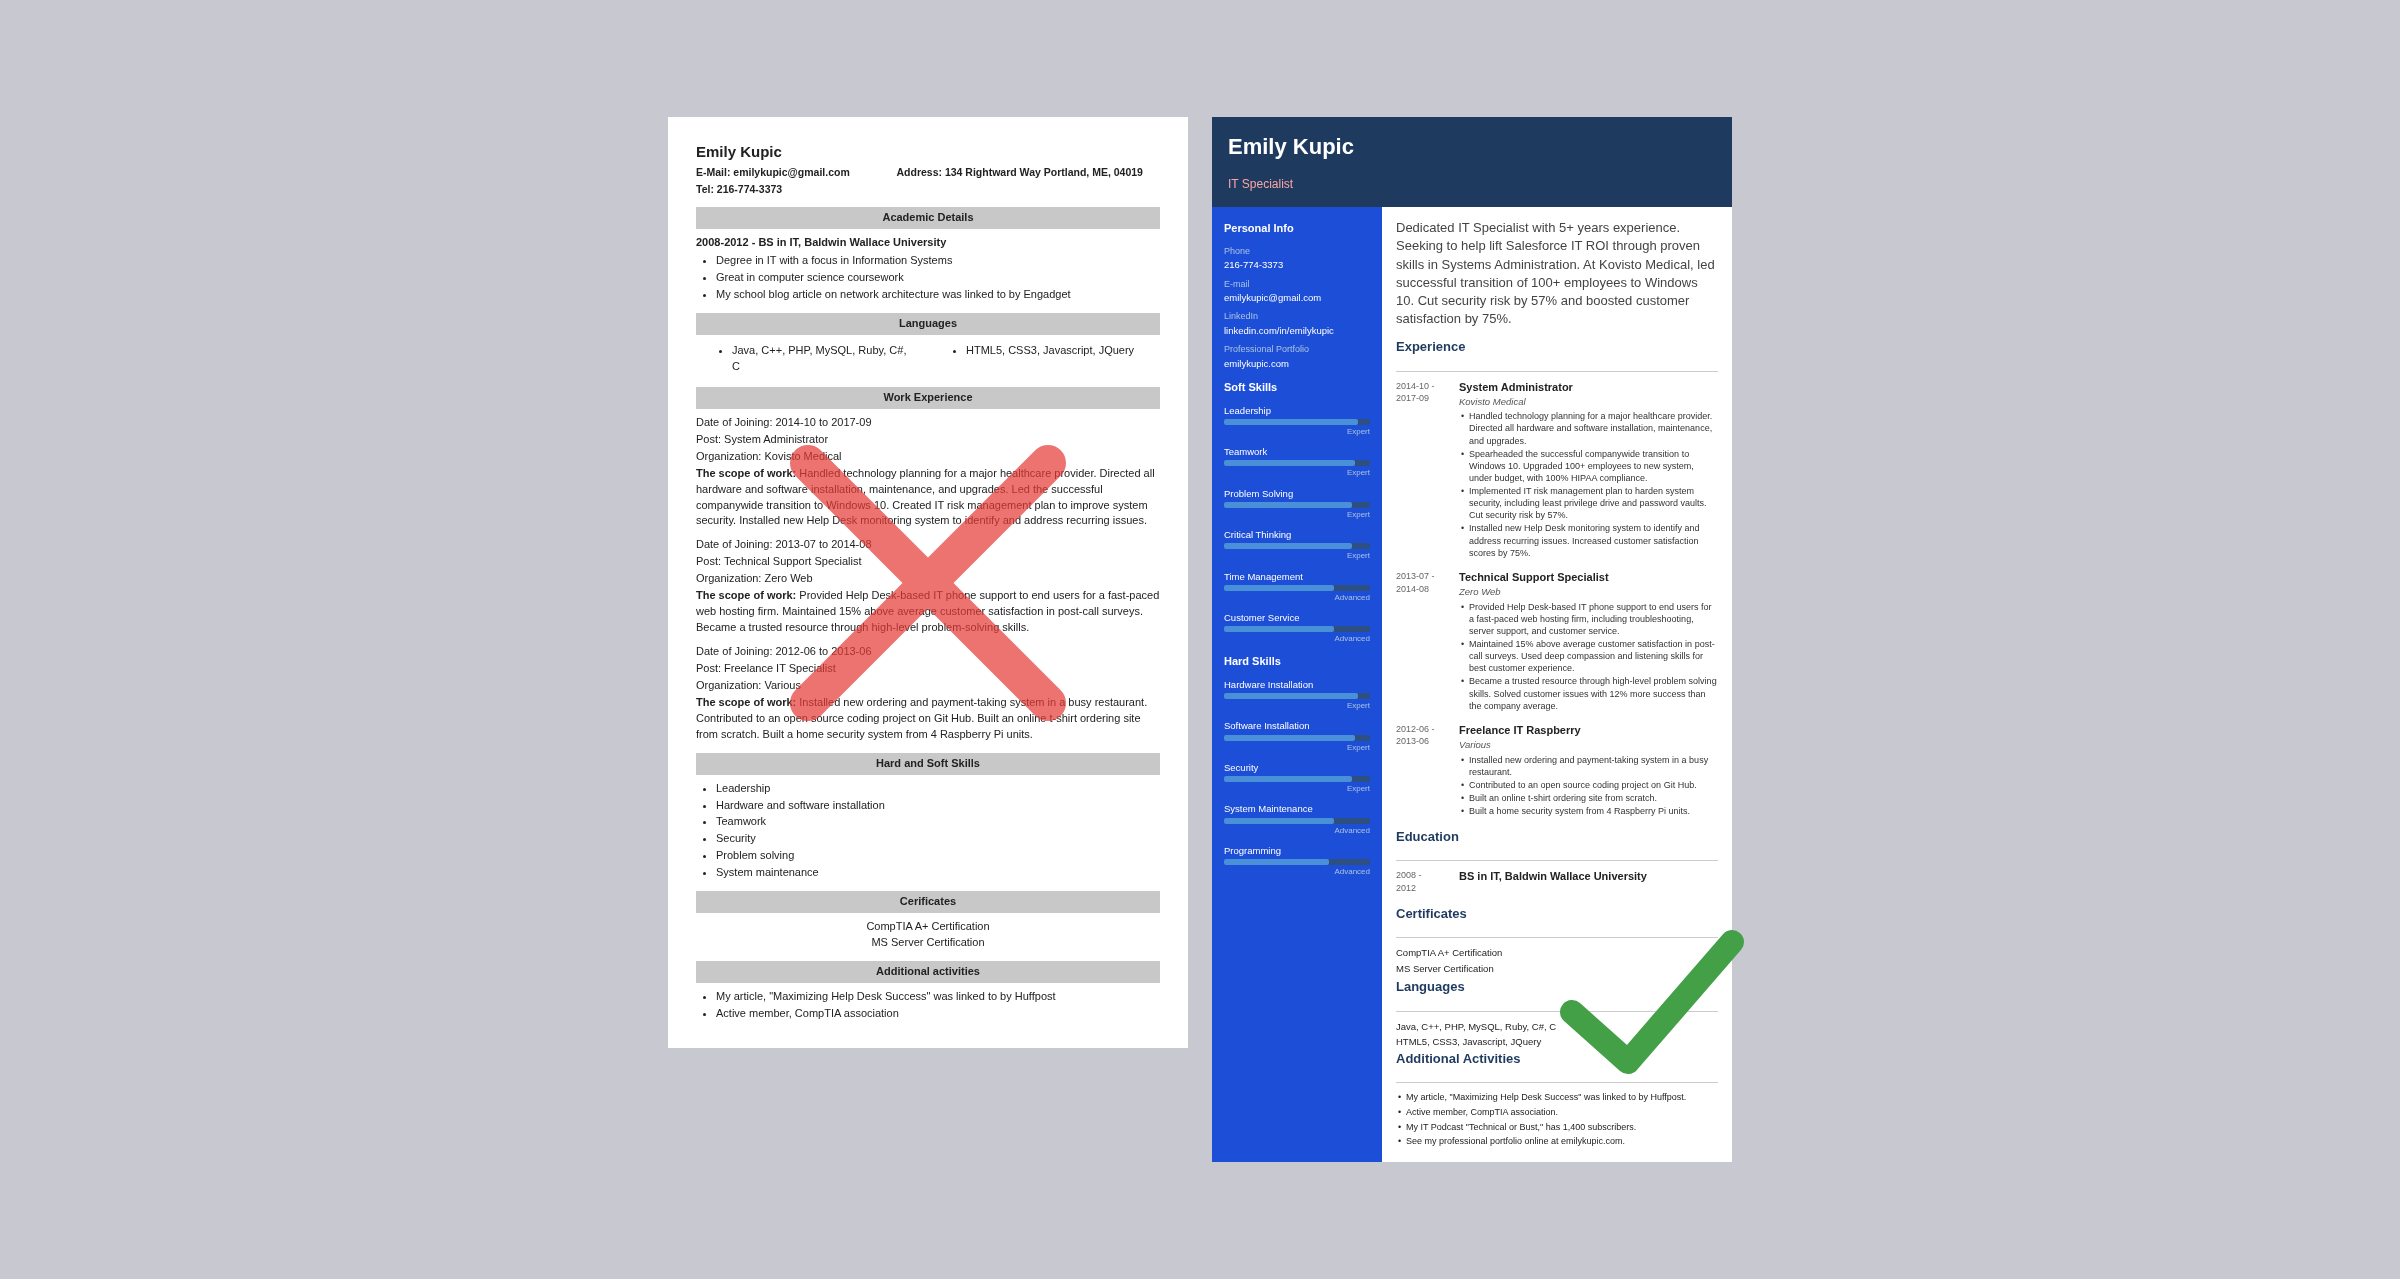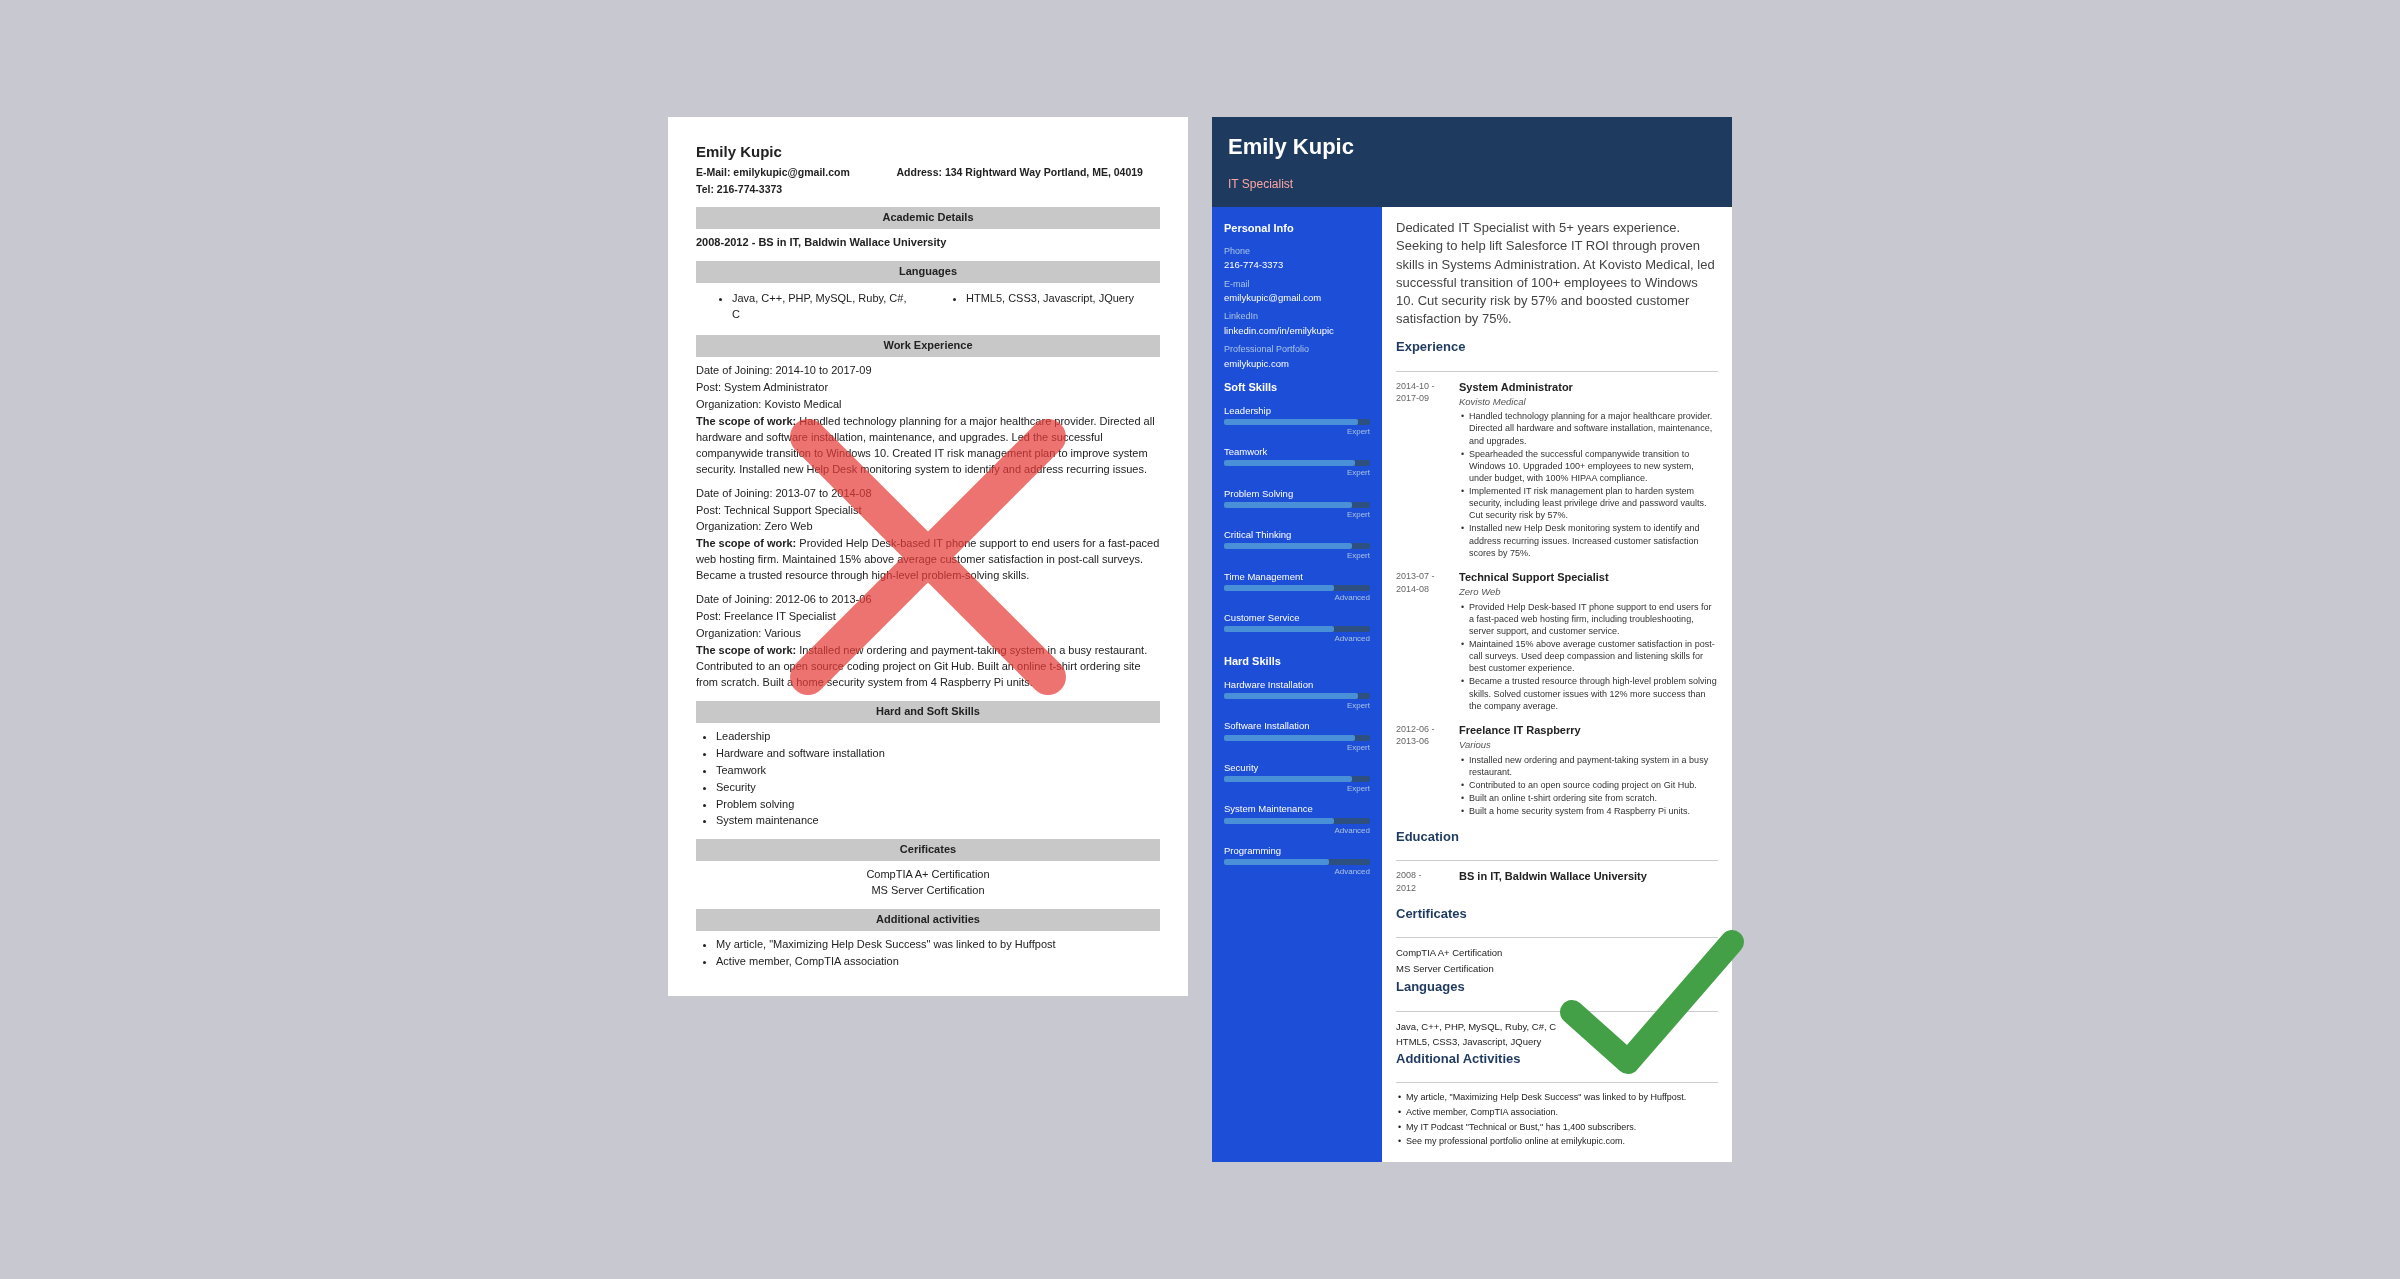--- a/index.html
+++ b/index.html
@@ -263,20 +263,25 @@
       </div>
       <div class="header-info">
         <span class="bold">Tel:</span>
         <span>216-774-3373</span>
       </div>
     </div>
 
     <div class="section-title">Academic Details</div>
     <div>
       <div class="bold">2008-2012 - BS in IT, Baldwin Wallace University</div>
+      <ul class="bullet-list indent">
+        <li>Degree in IT with a focus in Information Systems</li>
+        <li>Great in computer science coursework</li>
+        <li>My school blog article on network architecture was linked to by Engadget</li>
+      </ul>
     </div>
 
     <div class="section-title">Languages</div>
     <div class="two-col indent">
       <div>
         <ul class="bullet-list">
           <li>Java, C++, PHP, MySQL, Ruby, C#,<br>C</li>
         </ul>
       </div>
       <div>

